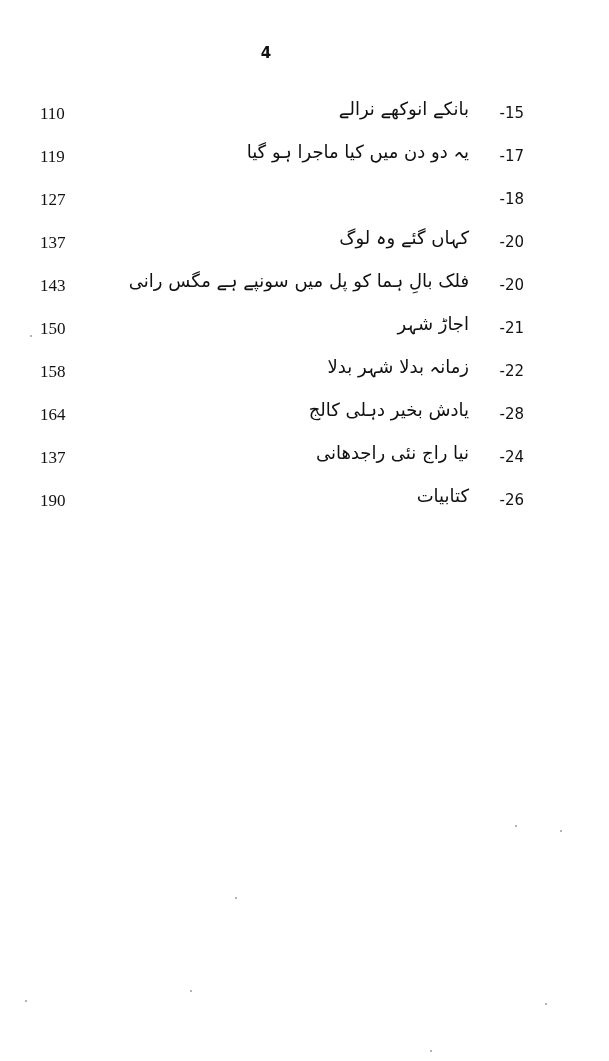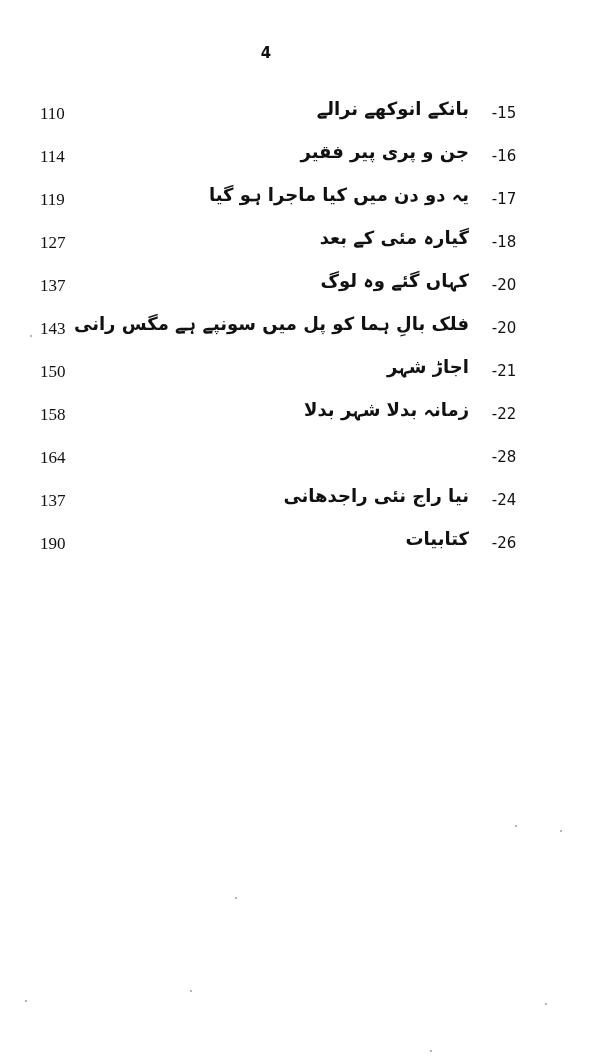--- a/index.html
+++ b/index.html
@@ -45,32 +45,32 @@
       font-size: 17px;
       text-align: left;
     }
     .toc-row .num {
       position: absolute;
       left: 484px;
       top: 8px;
       width: 40px;
       font-family: "DejaVu Sans", sans-serif;
       font-size: 15px;
-      text-align: center;
+      text-align: right;
     }
     .toc-row .title {
       position: absolute;
       right: 140px;
       top: 2px;
       direction: rtl;
       text-align: right;
       white-space: nowrap;
       font-family: "DejaVu Sans", sans-serif;
       font-size: 18px;
-      font-weight: bold;
+      font-weight: normal;
     }
     .speck {
       position: absolute;
       width: 2px;
       height: 2px;
       background: #9a9a9a;
       border-radius: 50%;
     }
   </style>
 </head>
@@ -78,32 +78,26 @@
 
 <div class="page-number">4</div>
 
 <div class="toc">
   <div class="toc-row">
     <span class="pg">110</span>
     <span class="title">بانکے انوکھے نرالے</span>
     <span class="num">-15</span>
   </div>
   <div class="toc-row">
-    <span class="pg">114</span>
-    <span class="title">جن و پری پیر فقیر</span>
-    <span class="num">-16</span>
-  </div>
-  <div class="toc-row">
     <span class="pg">119</span>
     <span class="title">یہ دو دن میں کیا ماجرا ہو گیا</span>
     <span class="num">-17</span>
   </div>
   <div class="toc-row">
     <span class="pg">127</span>
-    <span class="title">گیارہ مئی کے بعد</span>
     <span class="num">-18</span>
   </div>
   <div class="toc-row">
     <span class="pg">137</span>
     <span class="title">کہاں گئے وہ لوگ</span>
     <span class="num">-20</span>
   </div>
   <div class="toc-row">
     <span class="pg">143</span>
     <span class="title">فلک بالِ ہما کو پل میں سونپے ہے مگس رانی</span>
@@ -114,20 +108,21 @@
     <span class="title">اجاڑ شہر</span>
     <span class="num">-21</span>
   </div>
   <div class="toc-row">
     <span class="pg">158</span>
     <span class="title">زمانہ بدلا شہر بدلا</span>
     <span class="num">-22</span>
   </div>
   <div class="toc-row">
     <span class="pg">164</span>
+    <span class="title">یادش بخیر دہلی کالج</span>
     <span class="num">-28</span>
   </div>
   <div class="toc-row">
     <span class="pg">137</span>
     <span class="title">نیا راج نئی راجدھانی</span>
     <span class="num">-24</span>
   </div>
   <div class="toc-row">
     <span class="pg">190</span>
     <span class="title">کتابیات</span>

